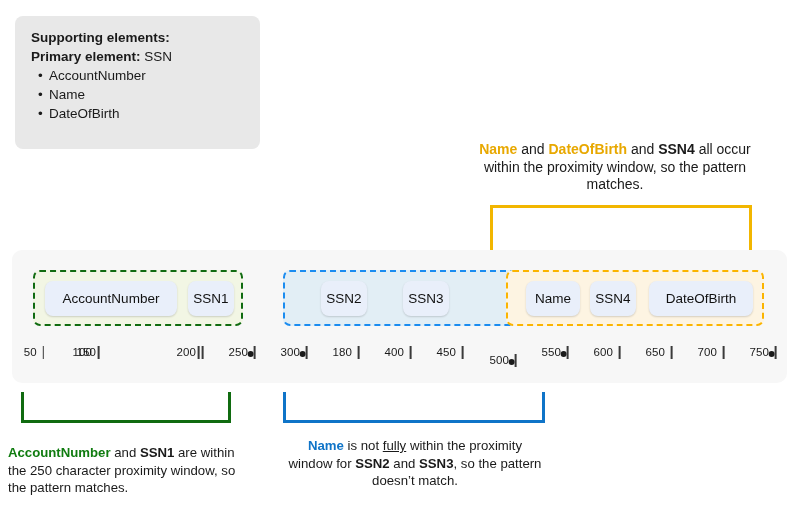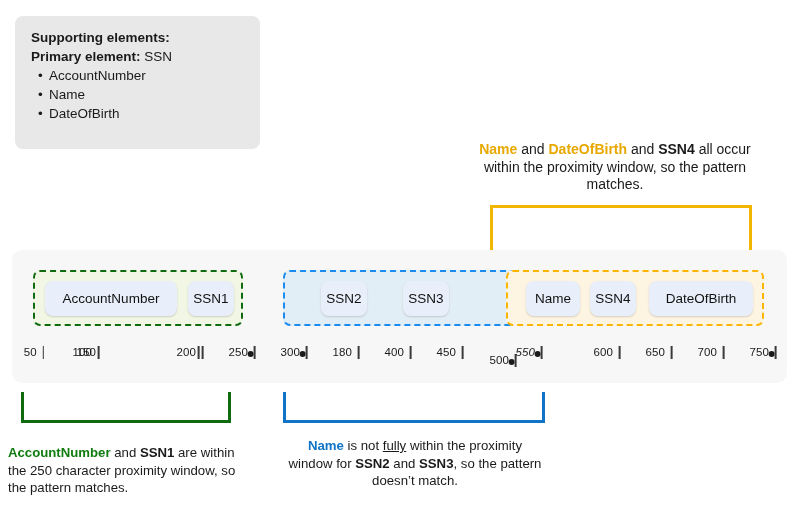--- a/index.html
+++ b/index.html
@@ -179,21 +179,21 @@
       <div class="tick-wrap" style="left: 438px;">
         <div class="tick-label">450</div>
         <div class="tick-dot hidden"></div>
         <div class="tick-line"></div>
       </div>
       <div class="tick-wrap" style="left: 491px; margin-top: 8px;">
         <div class="tick-label">500</div>
         <div class="tick-dot"></div>
         <div class="tick-line"></div>
       </div>
-      <div class="tick-wrap" style="left: 517px; font-style: italic;">
+      <div class="tick-wrap" style="left: 543px;">
         <div class="tick-label">550</div>
         <div class="tick-dot"></div>
         <div class="tick-line"></div>
       </div>
       <div class="tick-wrap" style="left: 595px;">
         <div class="tick-label">600</div>
         <div class="tick-dot hidden"></div>
         <div class="tick-line"></div>
       </div>
       <div class="tick-wrap" style="left: 647px;">

